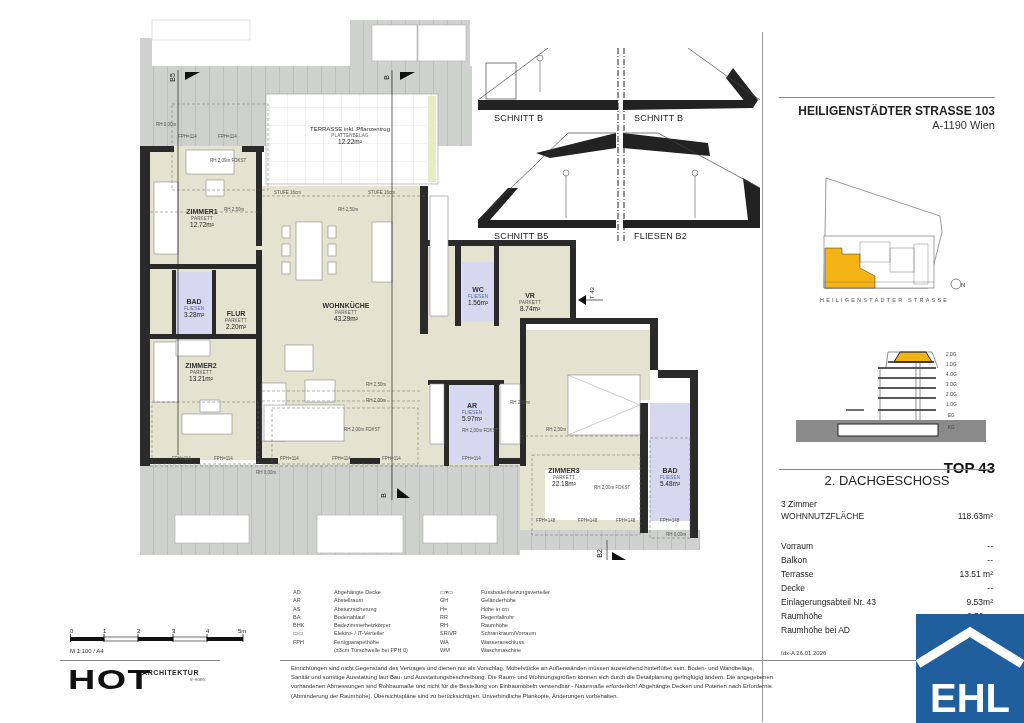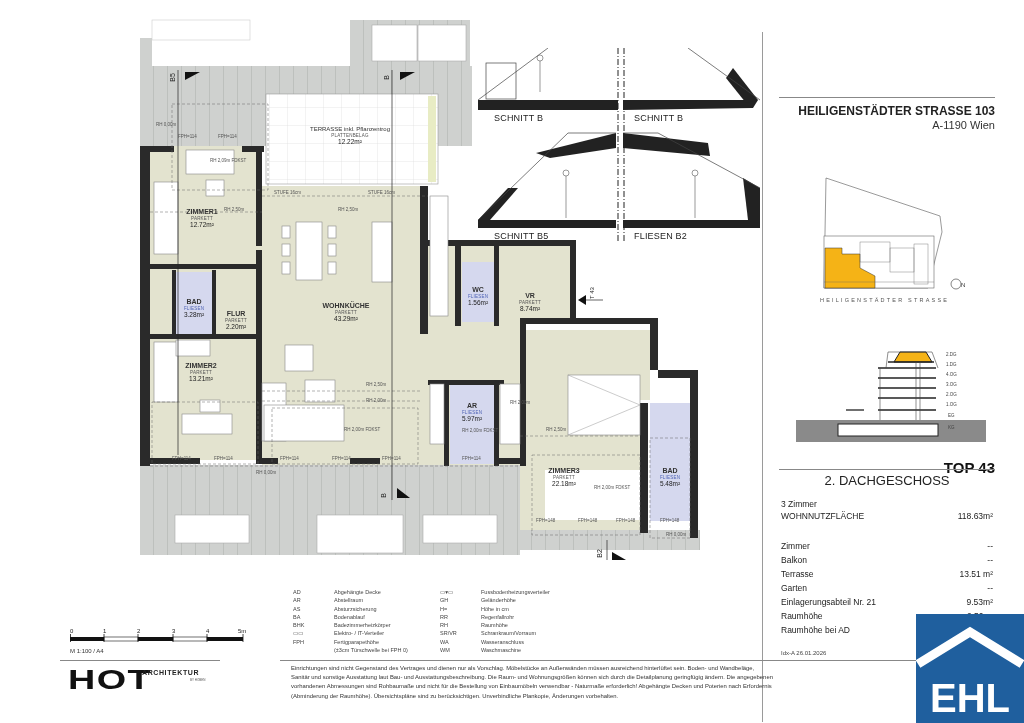--- a/index.html
+++ b/index.html
@@ -355,37 +355,37 @@
 <div class="top-line"></div>
 <div class="top-sub">2. DACHGESCHOSS</div>
 <div class="info-row" style="top:499px">
   <span>3 Zimmer</span>
 </div>
 <div class="info-row" style="top:511px">
   <span>WOHNNUTZFLÄCHE</span>
   <span>118.63m²</span>
 </div>
 <div class="info-row" style="top:541px">
-  <span>Zimmer</span>
+  <span>Vorraum</span>
   <span>--</span>
 </div>
 <div class="info-row" style="top:555px">
   <span>Balkon</span>
   <span>--</span>
 </div>
 <div class="info-row" style="top:569px">
   <span>Terrasse</span>
   <span>13.51 m²</span>
 </div>
 <div class="info-row" style="top:583px">
-  <span>Garten</span>
+  <span>Decke</span>
   <span>--</span>
 </div>
 <div class="info-row" style="top:597px">
-  <span>Einlagerungsabteil Nr. 21</span>
+  <span>Einlagerungsabteil Nr. 43</span>
   <span>9.53m²</span>
 </div>
 <div class="info-row" style="top:611px">
   <span>Raumhöhe</span>
   <span>2.50 m</span>
 </div>
 <div class="info-row" style="top:625px">
   <span>Raumhöhe bei AD</span>
   <span></span>
 </div>

